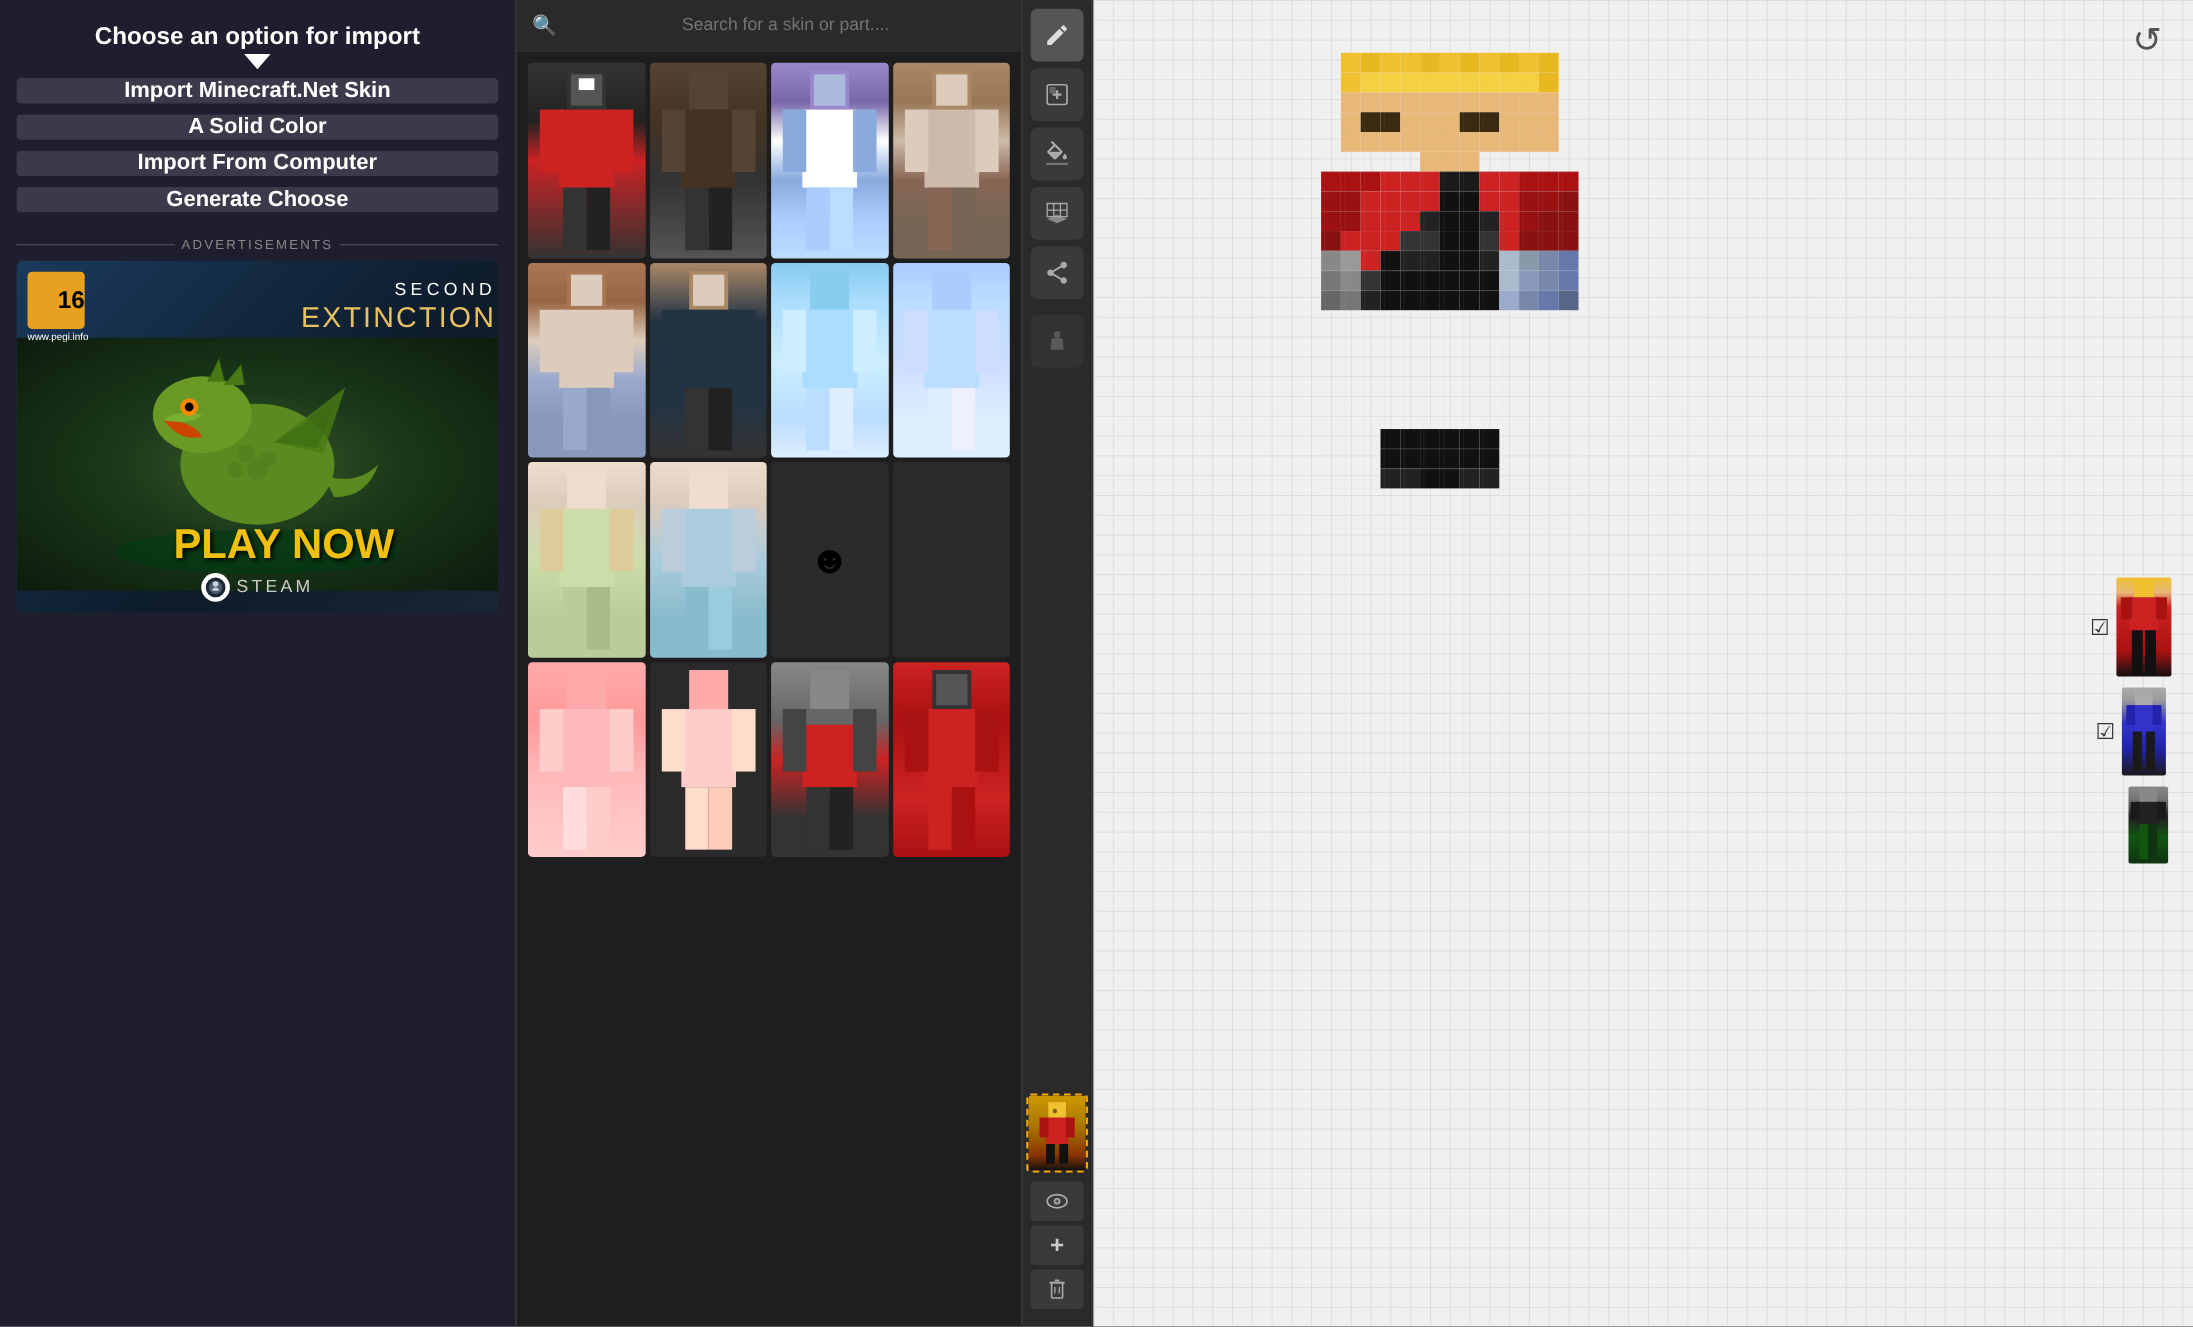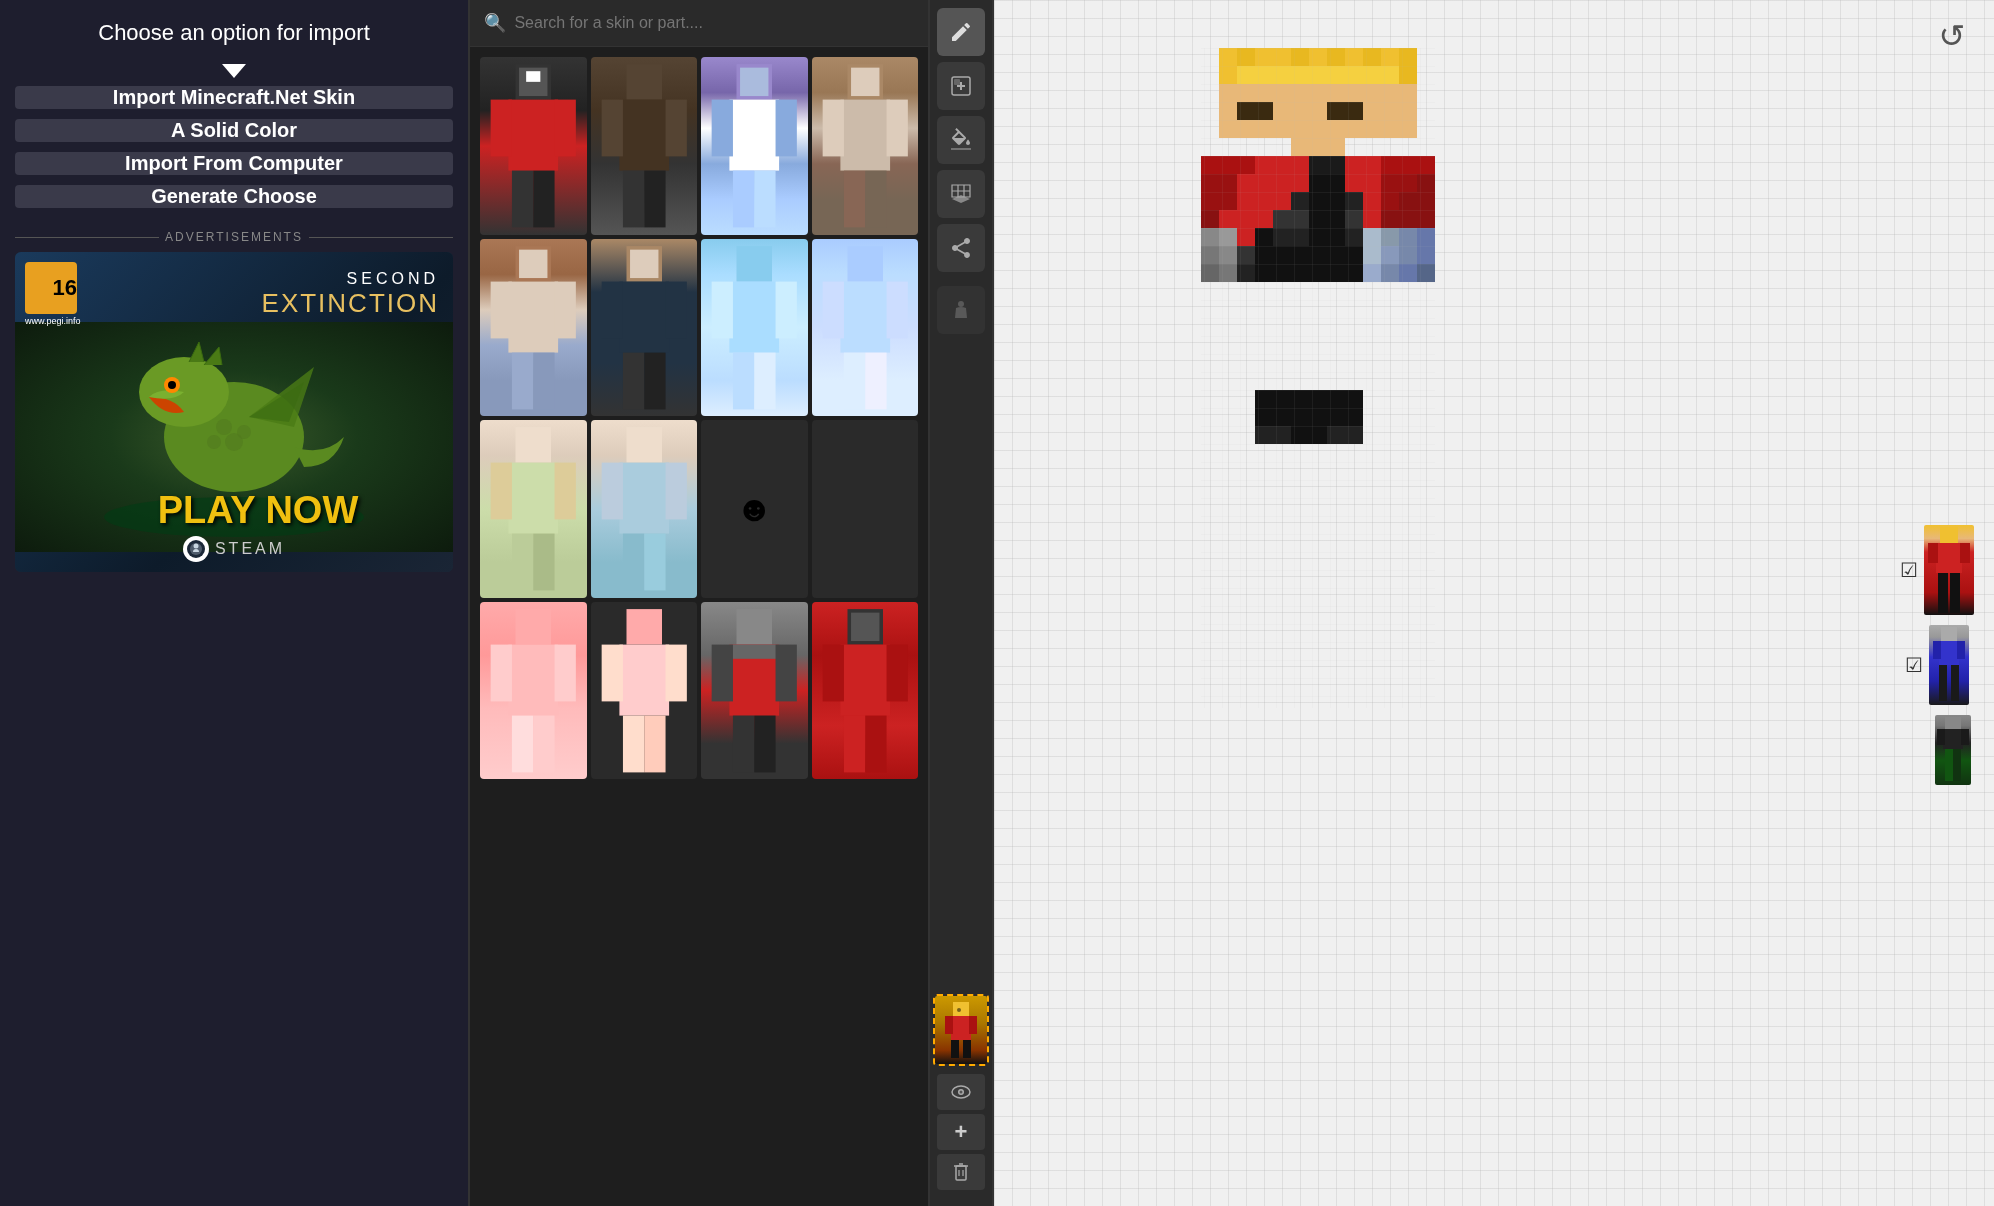--- a/index.html
+++ b/index.html
@@ -18,22 +18,22 @@
       background: #1e1e2e;
       display: flex;
       flex-direction: column;
       align-items: center;
       padding: 20px 15px;
       border-right: 2px solid #333;
     }
     .left-panel h2 {
       color: #fff;
       font-size: 22px;
-      font-weight: normal;
-      margin-bottom: 18px;
+      font-weight: bold;
+      margin-bottom: 3px;
       text-align: center;
     }
     .username-input {
       width: 100%;
       padding: 12px 14px;
       background: #fff;
       border: none;
       border-radius: 4px;
       font-size: 15px;
       color: #888;
@@ -116,21 +116,21 @@
     .rating-sub {
       position: absolute;
       top: 64px;
       left: 10px;
       color: #fff;
       font-size: 9px;
     }
     .game-title {
       position: absolute;
       top: 18px;
-      right: 14px;
+      right: 2px;
       text-align: right;
     }
     .game-title-second {
       color: #fff;
       font-size: 16px;
       font-weight: 300;
       letter-spacing: 4px;
     }
     .game-title-extinction {
       color: #e8c060;
@@ -212,20 +212,21 @@
       color: #888;
       font-size: 18px;
     }
     .search-input {
       flex: 1;
       background: transparent;
       border: none;
       color: #ccc;
       font-size: 16px;
       outline: none;
+      text-align: center;
     }
     .skin-grid {
       flex: 1;
       overflow-y: auto;
       padding: 10px;
       display: grid;
       grid-template-columns: repeat(4, 1fr);
       gap: 4px;
       align-content: start;
     }

